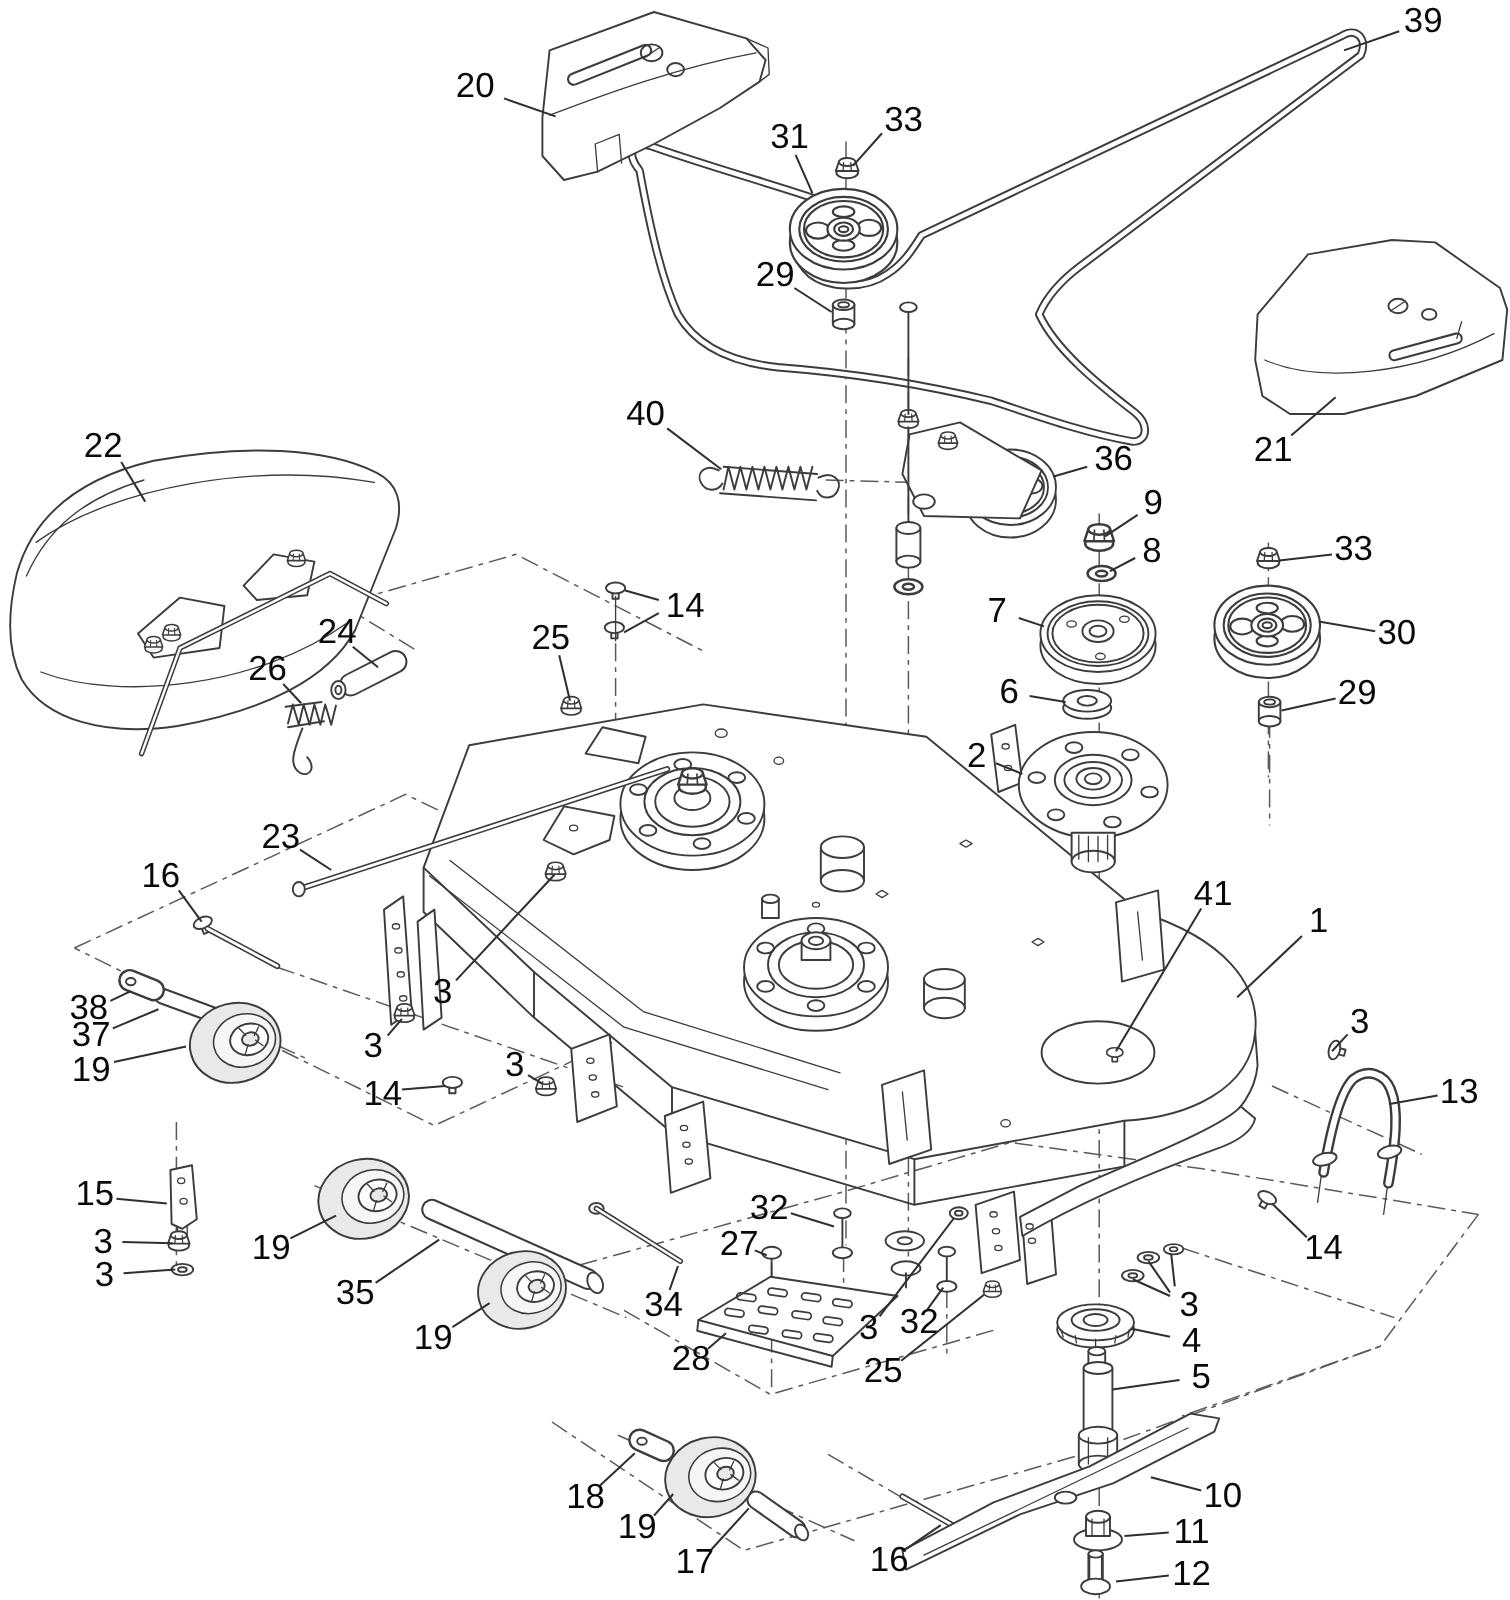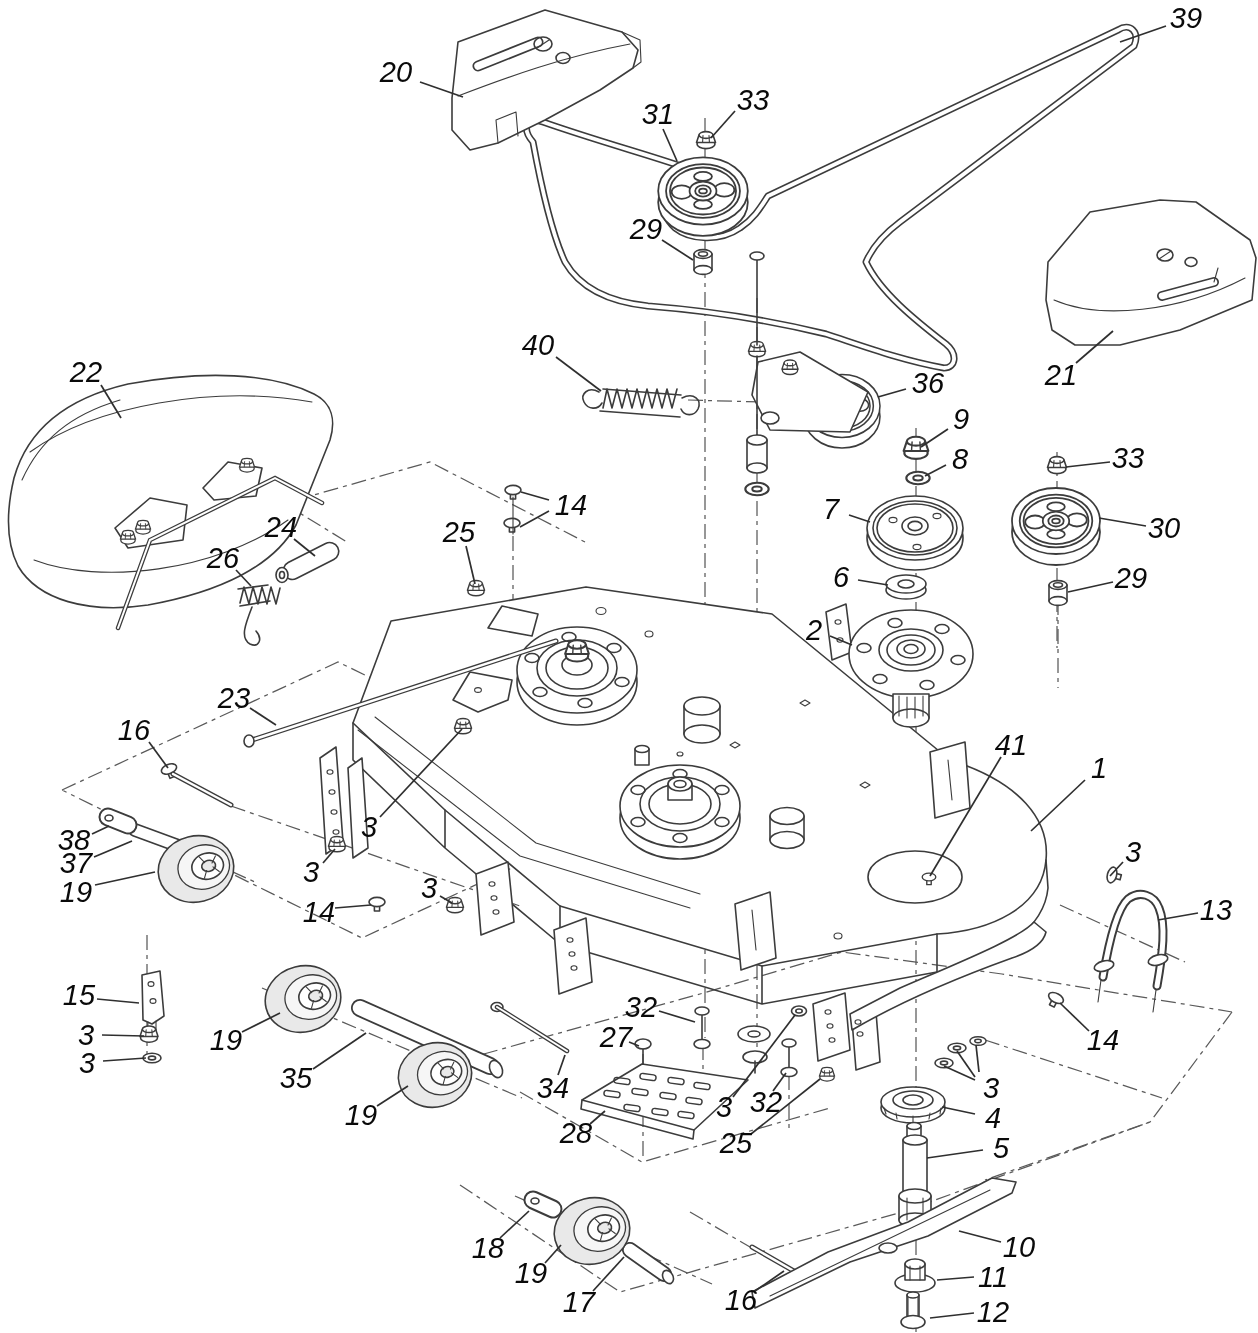--- a/index.html
+++ b/index.html
@@ -1,17 +1,17 @@
 <!DOCTYPE html>
 <html style="--line: #3c3c3c; --leader: #2f2f2f; --label: #0a0a0a;"><head>
 <meta charset="utf-8">
 <style>
   :root{ --line:#3c3c3c; --leader:#2f2f2f; --label:#0a0a0a; }
   html,body{margin:0;padding:0;background:#fff;}
-  #stage{width:1258px;height:1333px;position:relative;background:#fff;overflow:hidden;font-style:italic;}
+  #stage{width:1258px;height:1333px;position:relative;background:#fff;overflow:hidden;}
   svg{display:block}
   .p  {fill:none;stroke:var(--line);stroke-width:1.6;stroke-linejoin:round;stroke-linecap:round;}
   .pf {fill:#ffffff;stroke:var(--line);stroke-width:1.6;stroke-linejoin:round;stroke-linecap:round;}
   .pg {fill:#e9e9e9;stroke:var(--line);stroke-width:1.6;}
   .pg2{fill:#f6f6f6;stroke:var(--line);stroke-width:1.3;}
   .thin{stroke-width:1.1;}
   .dash{fill:none;stroke:#5a5a5a;stroke-width:1.25;stroke-dasharray:15 5 4 5;}
   .belt-o{fill:none;stroke:var(--line);stroke-width:7;stroke-linecap:round;stroke-linejoin:round;}
   .belt-i{fill:none;stroke:#ffffff;stroke-width:3.8;stroke-linecap:round;stroke-linejoin:round;}
   .rod-o{fill:none;stroke:var(--line);stroke-linecap:round;}

